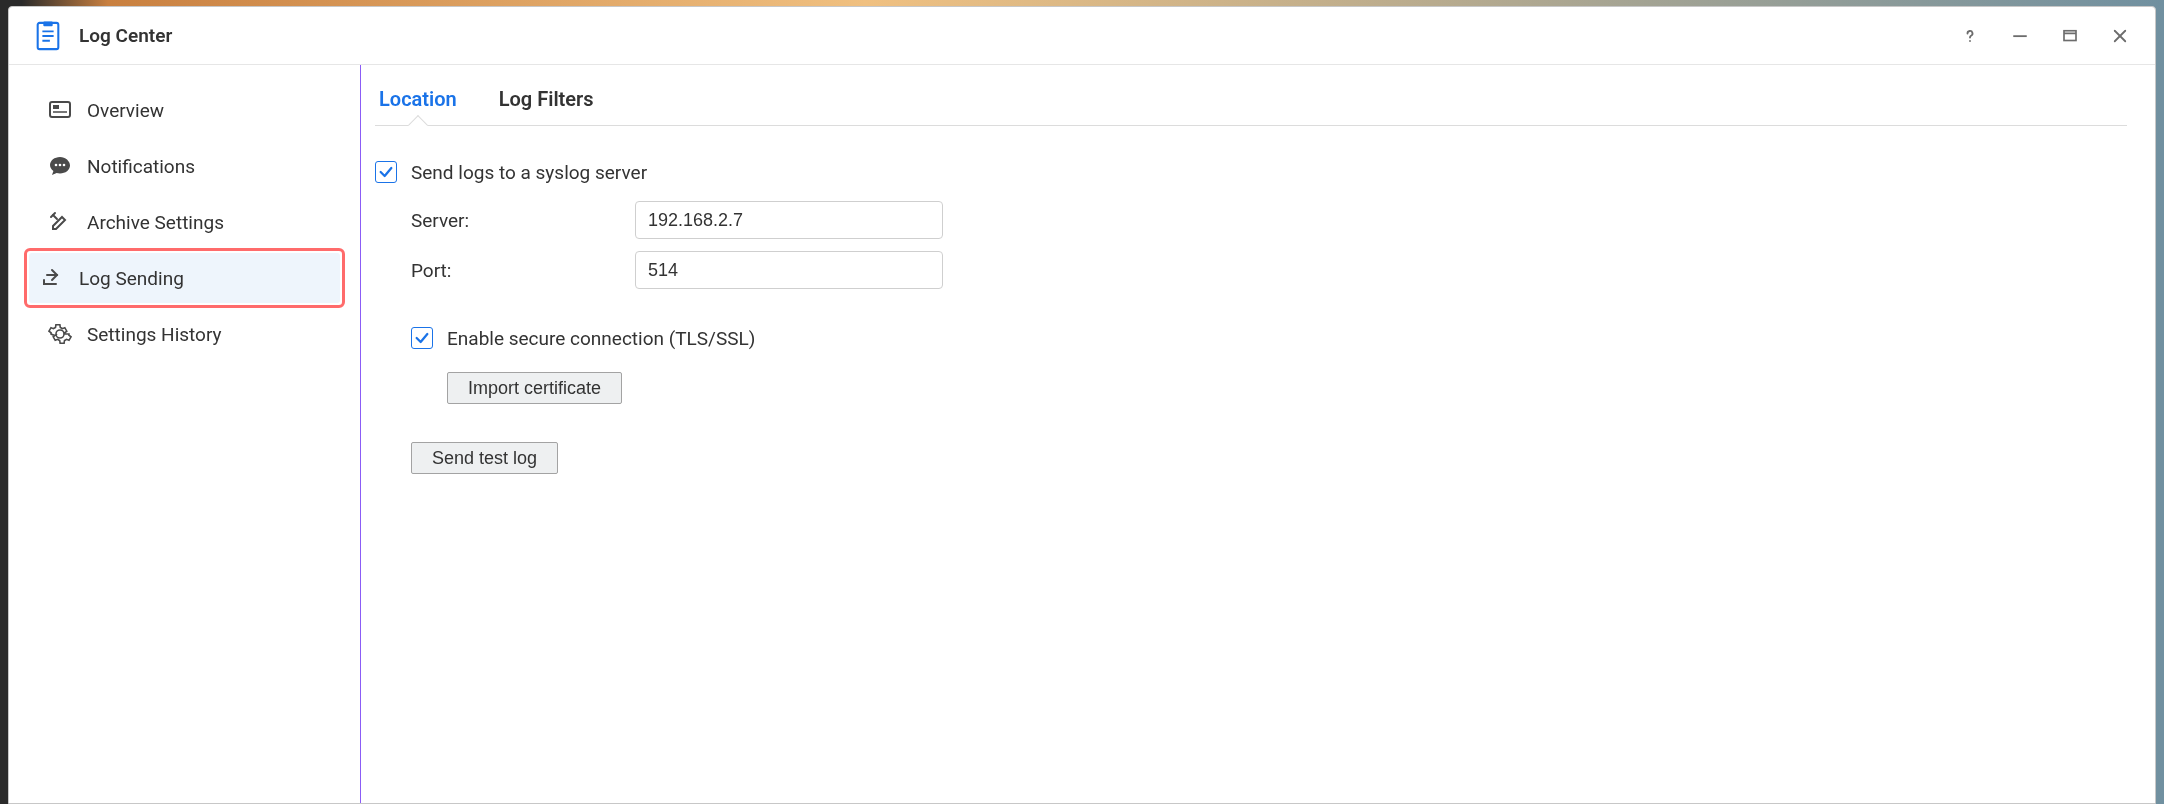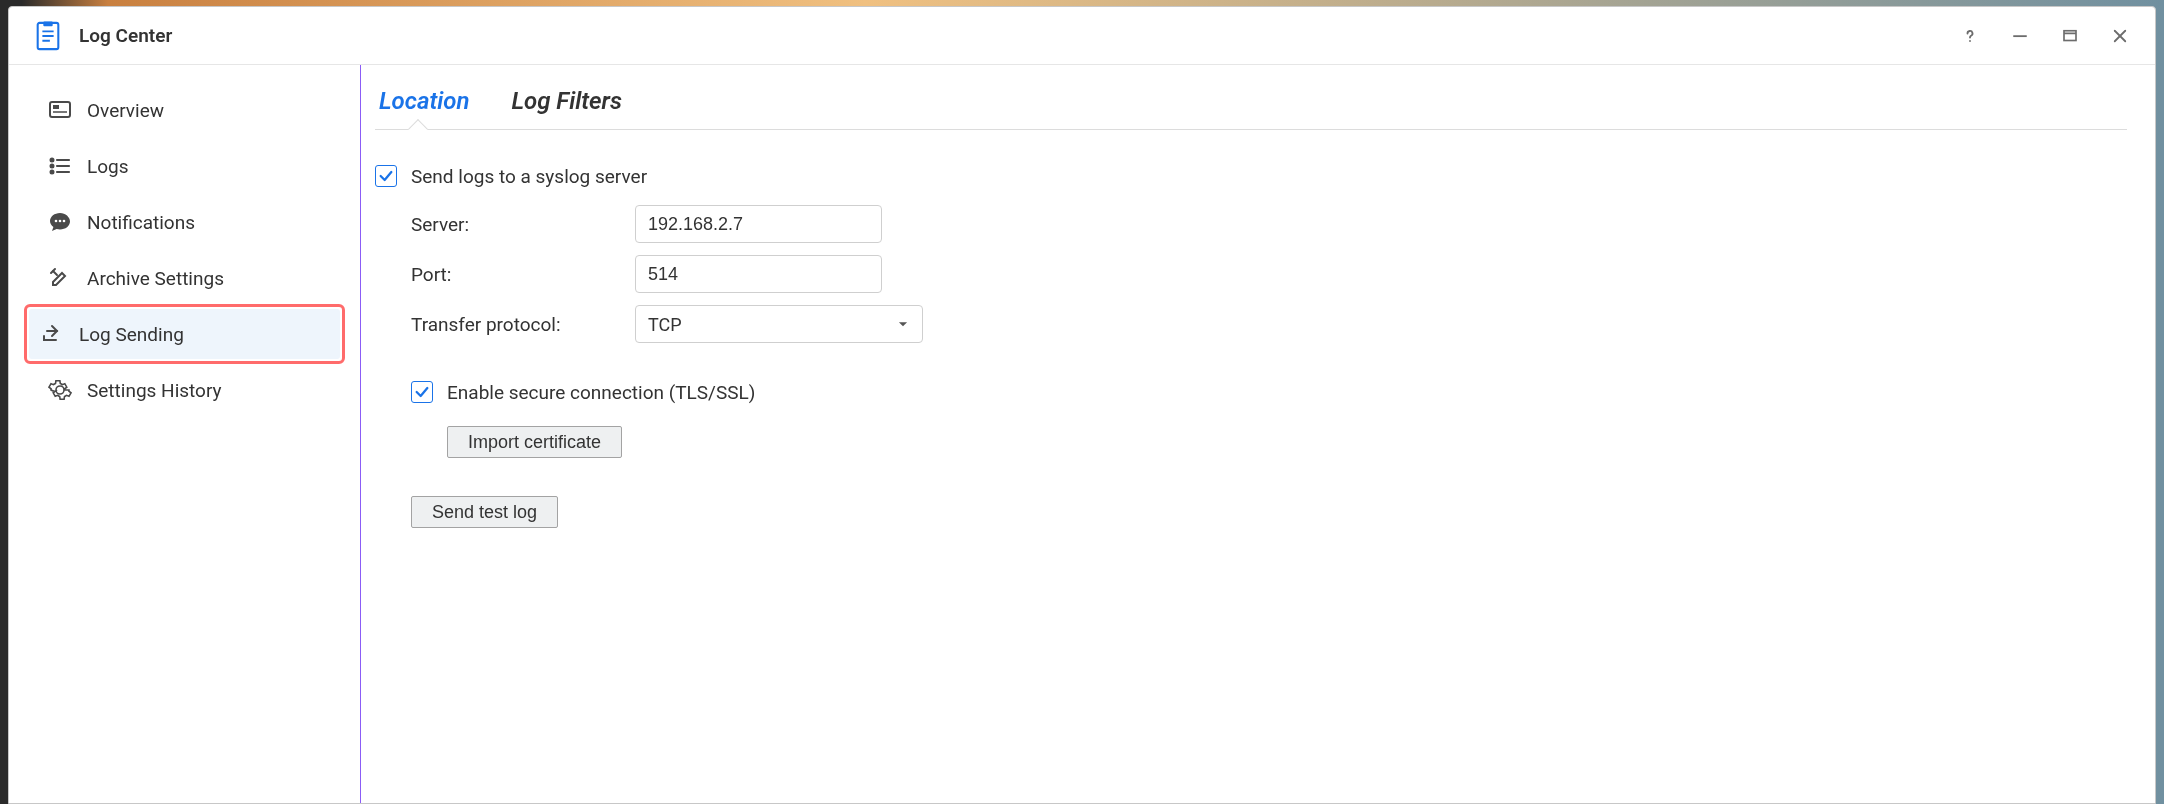--- a/index.html
+++ b/index.html
@@ -65,22 +65,22 @@
   }
   .nav-item-highlight .nav-item { margin:0; }
 
   .content {
     flex:1; padding: 10px 28px 20px 14px; min-width:0;
   }
   .tabs {
     display:flex; gap:38px; margin-bottom:0; margin-left:2px;
   }
   .tab {
-    font-size:24px; font-weight:600; color:#333; padding:12px 2px 14px;
-    position:relative; cursor:pointer;font-style:italic;
+    font-size:20px; font-weight:600; color:#333; padding:12px 2px 14px;
+    position:relative; cursor:pointer;
   }
   .tab.active { color:#1a73e8; }
   .tabline {
     height:1px; background:#dcdcdc; position:relative; margin-bottom:22px;
   }
   .tab-arrow {
     position:absolute; top:-7px; left:36px; width:14px; height:14px;
     background:#fff; border-left:1px solid #dcdcdc; border-top:1px solid #dcdcdc;
     transform: rotate(45deg);
   }
@@ -96,21 +96,21 @@
   .chk.checked { border-color:#1a73e8; }
   .chk.checked svg { display:block; }
   .chk svg { display:none; }
 
   .form-indent { padding-left:36px; display:flex; flex-direction:column; gap:2px; }
   .field-row {
     display:flex; align-items:center; min-height:48px;
   }
   .field-label { width:224px; font-size:19px; color:#333; }
   .text-input {
-    width:247px; height:38px; border:1px solid #cfcfcf; border-radius:4px;
+    width:308px; height:38px; border:1px solid #cfcfcf; border-radius:4px;
     padding:0 12px; font-size:18px; color:#333; background:#fff;
   }
   .select {
     width:288px; height:38px; border:1px solid #cfcfcf; border-radius:4px;
     padding:0 12px; font-size:18px; color:#333; background:#fff;
     display:flex; align-items:center; justify-content:space-between; cursor:pointer;
   }
   .select .caret { color:#555; }
 
   .sub-indent { padding-left:36px; }
@@ -174,33 +174,20 @@
           <span class="nav-icon">
             <svg viewBox="0 0 24 24" width="24" height="24" fill="currentColor">
                 <rect x="2" y="4" width="20" height="15" rx="2" fill="none" stroke="currentColor" stroke-width="2"></rect>
                 <rect x="5" y="7" width="6" height="4" fill="currentColor"></rect>
                 <line x1="5" y1="14" x2="19" y2="14" stroke="currentColor" stroke-width="1.6"></line>
               </svg>
           </span>
           <span>Overview</span>
         </li>
 
-        <li class="nav-item">
-          <span class="nav-icon">
-            <svg viewBox="0 0 24 24" width="24" height="24" stroke="currentColor" stroke-width="2.2" stroke-linecap="round">
-                <circle cx="4" cy="6" r="1.4" fill="currentColor"></circle>
-                <line x1="9" y1="6" x2="21" y2="6"></line>
-                <circle cx="4" cy="12" r="1.4" fill="currentColor"></circle>
-                <line x1="9" y1="12" x2="21" y2="12"></line>
-                <circle cx="4" cy="18" r="1.4" fill="currentColor"></circle>
-                <line x1="9" y1="18" x2="21" y2="18"></line>
-              </svg>
-          </span>
-          <span>Logs</span>
-        </li>
 
         <li class="nav-item">
           <span class="nav-icon">
             <svg viewBox="0 0 24 24" width="24" height="24" fill="currentColor">
                 <path d="M12 3C6.5 3 2 6.6 2 11c0 2.4 1.3 4.5 3.4 6L4 21l4.6-2c1.1.3 2.2.5 3.4.5 5.5 0 10-3.6 10-8S17.5 3 12 3z"></path>
                 <circle cx="8" cy="11" r="1.3" fill="#fff"></circle>
                 <circle cx="12" cy="11" r="1.3" fill="#fff"></circle>
                 <circle cx="16" cy="11" r="1.3" fill="#fff"></circle>
               </svg>
           </span>
@@ -270,31 +257,20 @@
 
       <div class="form-indent">
         <div class="field-row">
           <span class="field-label">Server:</span>
           <input class="text-input" value="192.168.2.7" style="">
         </div>
         <div class="field-row">
           <span class="field-label">Port:</span>
           <input class="text-input" value="514" style="">
         </div>
-        <div class="field-row">
-          <span class="field-label">Transfer protocol:</span>
-          <div class="select">
-            <span>TCP</span>
-            <span class="caret">
-              <svg viewBox="0 0 24 24" width="14" height="14" fill="currentColor">
-                  <path d="M5 9l7 7 7-7z"></path>
-                </svg>
-            </span>
-          </div>
-        </div>
 
         <div class="spacer-v"></div>
 
         <div class="form-row">
           <span class="chk checked">
             <svg viewBox="0 0 24 24" width="16" height="16" stroke="#1a73e8" stroke-width="3.4" fill="none" stroke-linecap="round" stroke-linejoin="round">
                 <polyline points="4 12 10 18 20 6"></polyline>
               </svg>
           </span>
           <span>Enable secure connection (TLS/SSL)</span>

